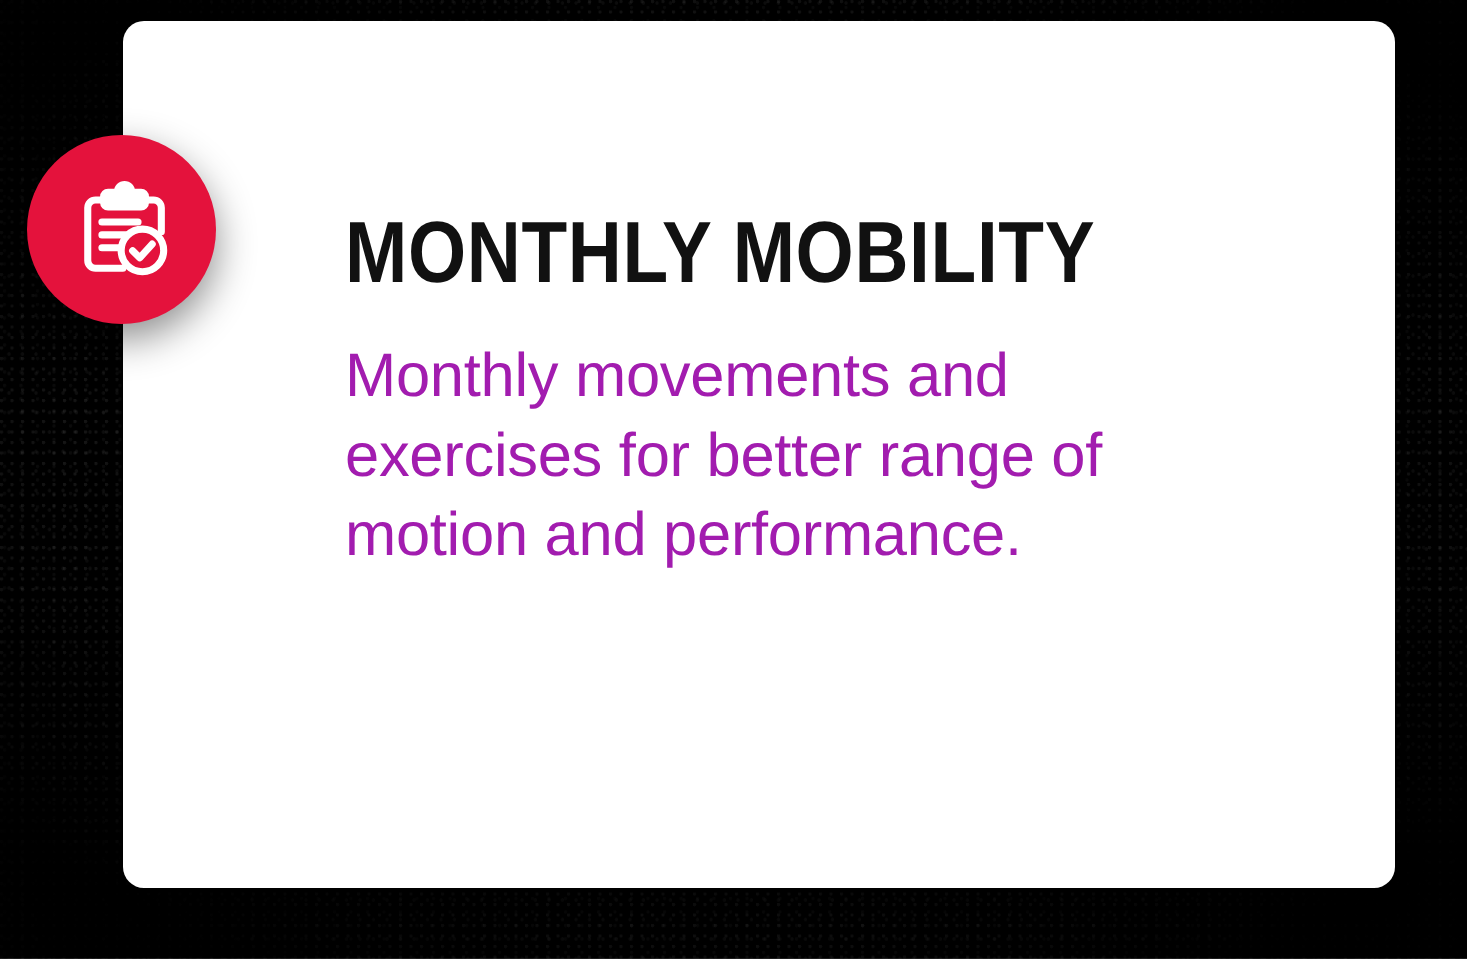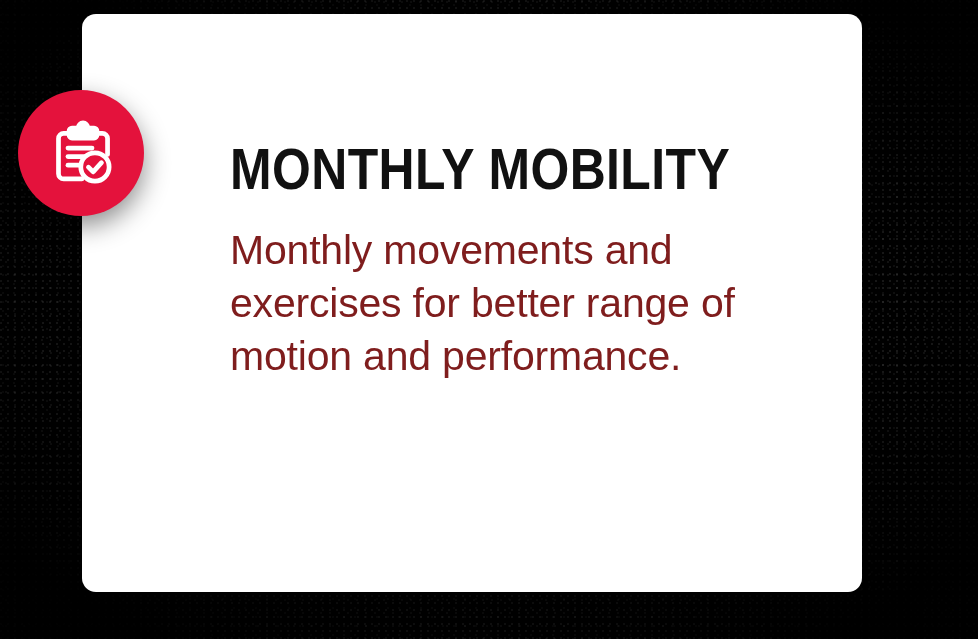--- a/index.html
+++ b/index.html
@@ -42,21 +42,21 @@
     background:
       radial-gradient(ellipse 62% 62% at 50% 48%, rgba(0,0,0,0) 0%, rgba(0,0,0,0.25) 55%, rgba(0,0,0,0.95) 100%);
     pointer-events: none;
   }
 
   
   .card {
     position: absolute;
     left: 82px;
     top: 14px;
-    width: 780px;
+    width: 848px;
     height: 578px;
     background: #ffffff;
     border-radius: 14px;
     box-shadow:
       0 18px 54px rgba(0,0,0,0.55),
       0 4px 16px rgba(0,0,0,0.35);
   }
 
   .card-body {
     position: absolute;
@@ -78,21 +78,21 @@
     transform: scaleX(0.86);
     transform-origin: left center;
     white-space: nowrap;
   }
 
   
   .card-desc {
     margin: 0;
     padding-top: 26px;
     width: 520px;
-    color: #7f1d1d;
+    color: #a21caf;
     font-family: "Liberation Sans", sans-serif;
     font-size: 41px;
     line-height: 53px;
     font-weight: 400;
     letter-spacing: -0.2px;
   }
 
   
   .icon-badge {
     position: absolute;

